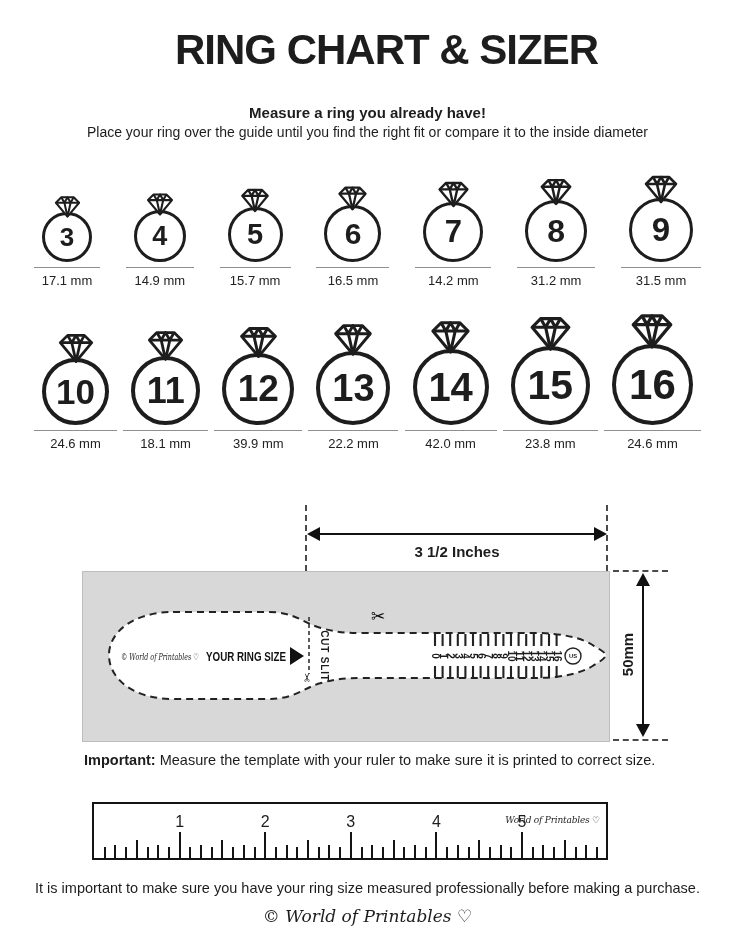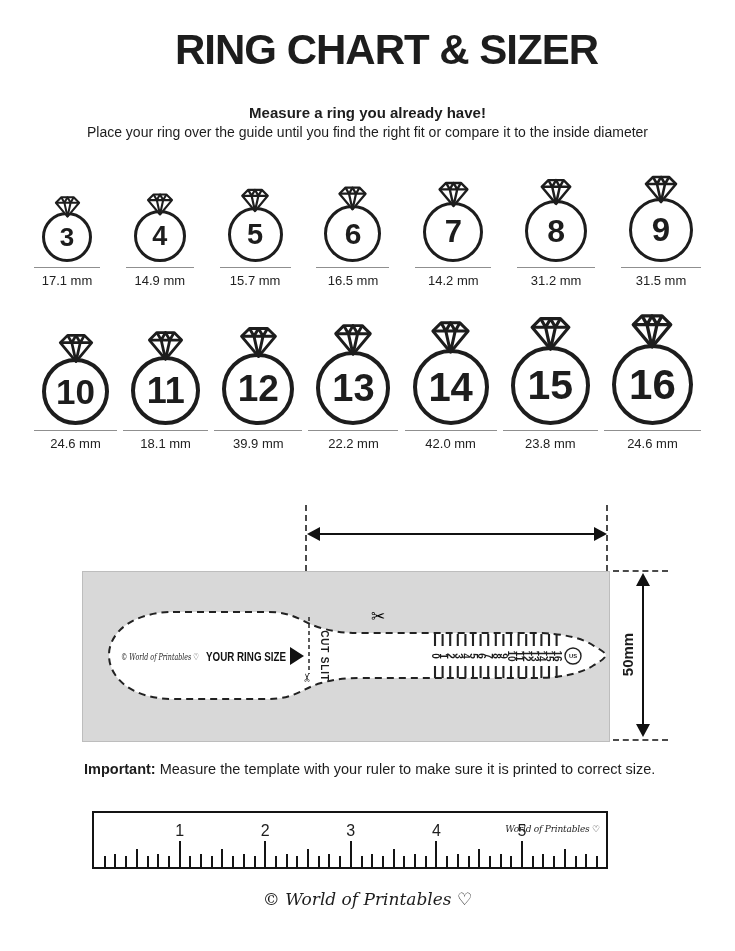--- a/index.html
+++ b/index.html
@@ -42,21 +42,21 @@
   .varrow:after { content:""; position:absolute; bottom:-2px; left:-6px;
     border-top:13px solid #111; border-left:7px solid transparent; border-right:7px solid transparent; }
   .dim-label-h { position:absolute; text-align:center; font-weight:700; font-size:15px; }
   .dim-label-v { position:absolute; text-align:center; font-weight:700; font-size:15px;
     transform:rotate(-90deg); }
   .graybox { position:absolute; left:82px; top:100px; width:528px; height:171px;
     background:#d8d8d8; border:1px solid #bdbdbd; }
   .graybox svg { position:absolute; left:0; top:0; }
 
   
-  .important { margin:14px 0 0 84px; font-size:14.5px; }
+  .important { margin:5px 0 0 84px; font-size:14.5px; }
 
   
   .ruler { position:relative; margin:34px 0 0 92px; width:516px; height:58px;
     border:2px solid #141414; background:#fff; }
   .rtick { position:absolute; bottom:0; width:2px; background:#141414; }
   .rnum { position:absolute; bottom:27px; width:22px; text-align:center; font-size:16px; }
   .ruler-brand { position:absolute; right:6px; top:11px; font-size:9px; letter-spacing:-0.2px; }
 
   
   .footer { margin-top:20px; text-align:center; }
@@ -255,20 +255,21 @@
       </div>
       <div class="ring-underline" style="width:97px"></div>
       <div class="ring-mm">24.6 mm</div>
     </div>
   </div>
 
 <div class="sizer-area">
   <div class="vdash" style="left:305px; top:34px; height:66px;"></div>
   <div class="vdash" style="left:606px; top:34px; height:66px;"></div>
   <div class="harrow" style="left:309px; top:62px; width:296px;"></div>
+  <div class="dim-label-h" style="left:307px; top:72px; width:300px;">3 1/2 Inches</div>
 
   <div class="graybox">
     <svg width="526" height="169" viewBox="0 0 526 169">
 
       <path d="M 90,40 L 185,40
            C 212,40 220,51 238,56
            C 252,60 262,61 280,61
            L 452,61
            C 478,61 500,66 511,74
            Q 522,80 523,83
@@ -411,14 +412,15 @@
     <div class="rtick" style="left: 437.7px; height: 11px;"></div>
     <div class="rtick" style="left: 448.4px; height: 13px;"></div>
     <div class="rtick" style="left: 459.1px; height: 11px;"></div>
     <div class="rtick" style="left: 469.8px; height: 18px;"></div>
     <div class="rtick" style="left: 480.5px; height: 11px;"></div>
     <div class="rtick" style="left: 491.2px; height: 13px;"></div>
     <div class="rtick" style="left: 501.9px; height: 11px;"></div>
   </div>
 
 <div class="footer">
+  <div class="footer-note">It is important to make sure you have your ring size measured professionally before making a purchase.</div>
   <div class="footer-brand script">© World of Printables ♡</div>
 </div>
 
 </body></html>

